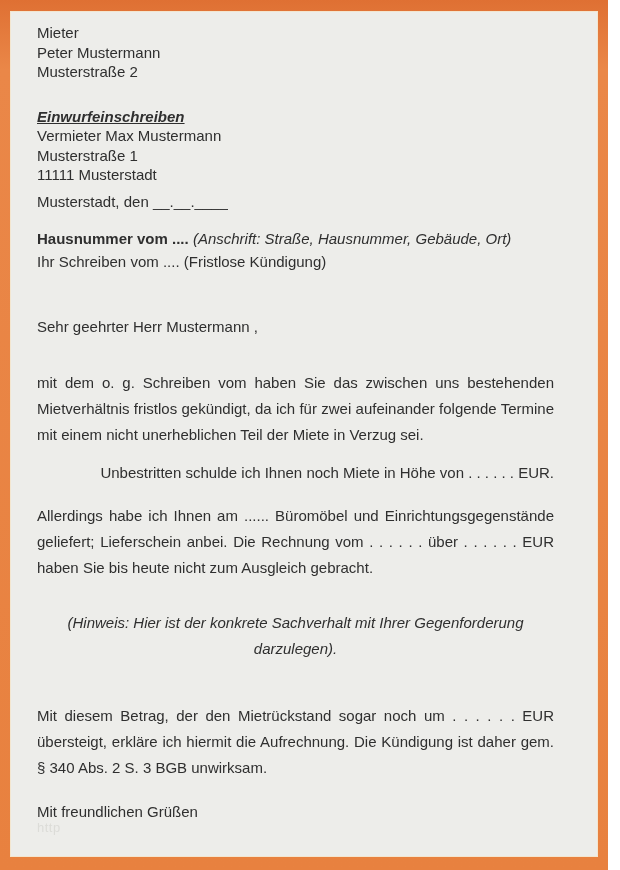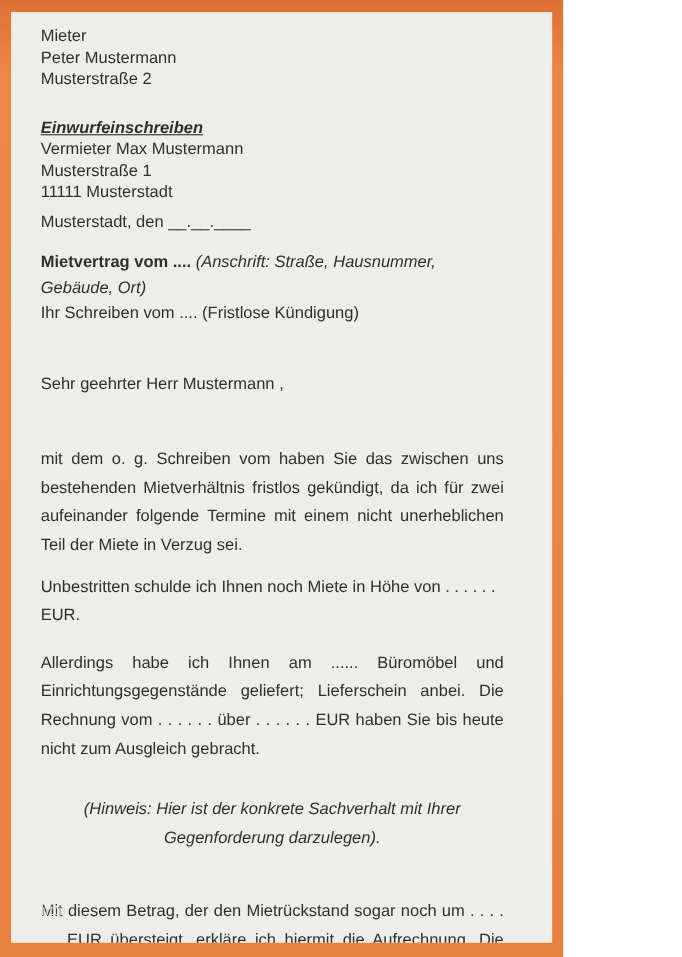--- a/index.html
+++ b/index.html
@@ -2,21 +2,21 @@
 <html><head>
 <meta charset="utf-8">
 <style>
   html, body { margin: 0; padding: 0; }
   body {
     width: 620px;
     font-family: "Liberation Sans", sans-serif;
     background: #ffffff;
   }
   .frame {
-    width: 512px;
+    width: 608px;
     height: 870px;
     box-sizing: border-box;
     padding: 11px 10px 13px 10px;
     background: linear-gradient(180deg, #df7033 0%, #ea8748 8%, #e8813f 100%);
   }
   .page {
     position: relative;
     width: 100%;
     height: 100%;
     box-sizing: border-box;
@@ -39,22 +39,22 @@
     margin-top: 7px;
   }
   .subject-block { margin-top: 16px; line-height: 23px; }
   .subject-bold { font-weight: bold; }
   .subject-italic { font-style: italic; }
   .salutation { margin-top: 44px; }
   .para {
     text-align: justify;
     line-height: 26px;
   }
-  .para-1 { margin-top: 45px; }
-  .para-2 { margin-top: 12px; text-align: left; }
+  .para-1 { margin-top: 33px; }
+  .para-2 { margin-top: 12px; text-align: right; }
   .para-3 { margin-top: 17px; }
   .para-hinweis { margin-top: 29px; font-style: italic; text-align: center; }
   .para-4 { margin-top: 41px; }
   .closing { margin-top: 21px; }
   .watermark {
     position: absolute;
     left: 27px;
     top: 807px;
     font-size: 13px;
     color: #dcdcd8;
@@ -77,36 +77,36 @@
       <div class="addr-line delivery-method">Einwurfeinschreiben</div>
       <div class="addr-line">Vermieter Max Mustermann</div>
       <div class="addr-line">Musterstraße 1</div>
       <div class="addr-line">11111 Musterstadt</div>
     </div>
 
     <div class="dateline">Musterstadt, den __.__.____</div>
 
     <div class="subject-block">
       <div>
-        <span class="subject-bold">Mietvertrag vom ....</span>
+        <span class="subject-bold">Hausnummer vom ....</span>
         <span class="subject-italic">(Anschrift: Straße, Hausnummer, Gebäude, Ort)</span>
       </div>
       <div>Ihr Schreiben vom .... (Fristlose Kündigung)</div>
     </div>
 
     <div class="salutation">Sehr geehrter Herr Mustermann ,</div>
 
     <div class="para para-1">mit dem o. g. Schreiben vom  haben Sie das zwischen uns bestehenden Mietverhältnis fristlos gekündigt, da ich für zwei aufeinander folgende Termine mit einem nicht unerheblichen Teil der Miete in Verzug sei.</div>
 
     <div class="para para-2">Unbestritten schulde ich Ihnen noch Miete in Höhe von . . . . . . EUR.</div>
 
     <div class="para para-3">Allerdings habe ich Ihnen am ...... Büromöbel und Einrichtungsgegenstände geliefert; Lieferschein anbei. Die Rechnung vom . . . . . . über . . . . . . EUR haben Sie bis heute nicht zum Ausgleich gebracht.</div>
 
     <div class="para para-hinweis">(Hinweis: Hier ist der konkrete Sachverhalt mit Ihrer Gegenforderung darzulegen).</div>
 
-    <div class="para para-4">Mit diesem Betrag, der den Mietrückstand sogar noch um . . . . . . EUR übersteigt, erkläre ich hiermit die Aufrechnung. Die Kündigung ist daher gem. § 543 Abs. 3 S. 3 BGB unwirksam.</div>
+    <div class="para para-4">Mit diesem Betrag, der den Mietrückstand sogar noch um . . . . . . EUR übersteigt, erkläre ich hiermit die Aufrechnung. Die Kündigung ist daher gem. § 340 Abs. 2 S. 3 BGB unwirksam.</div>
 
     <div class="closing">Mit freundlichen Grüßen</div>
 
     <div class="watermark">http</div>
 
   </div>
 </div>
 
 </body></html>

